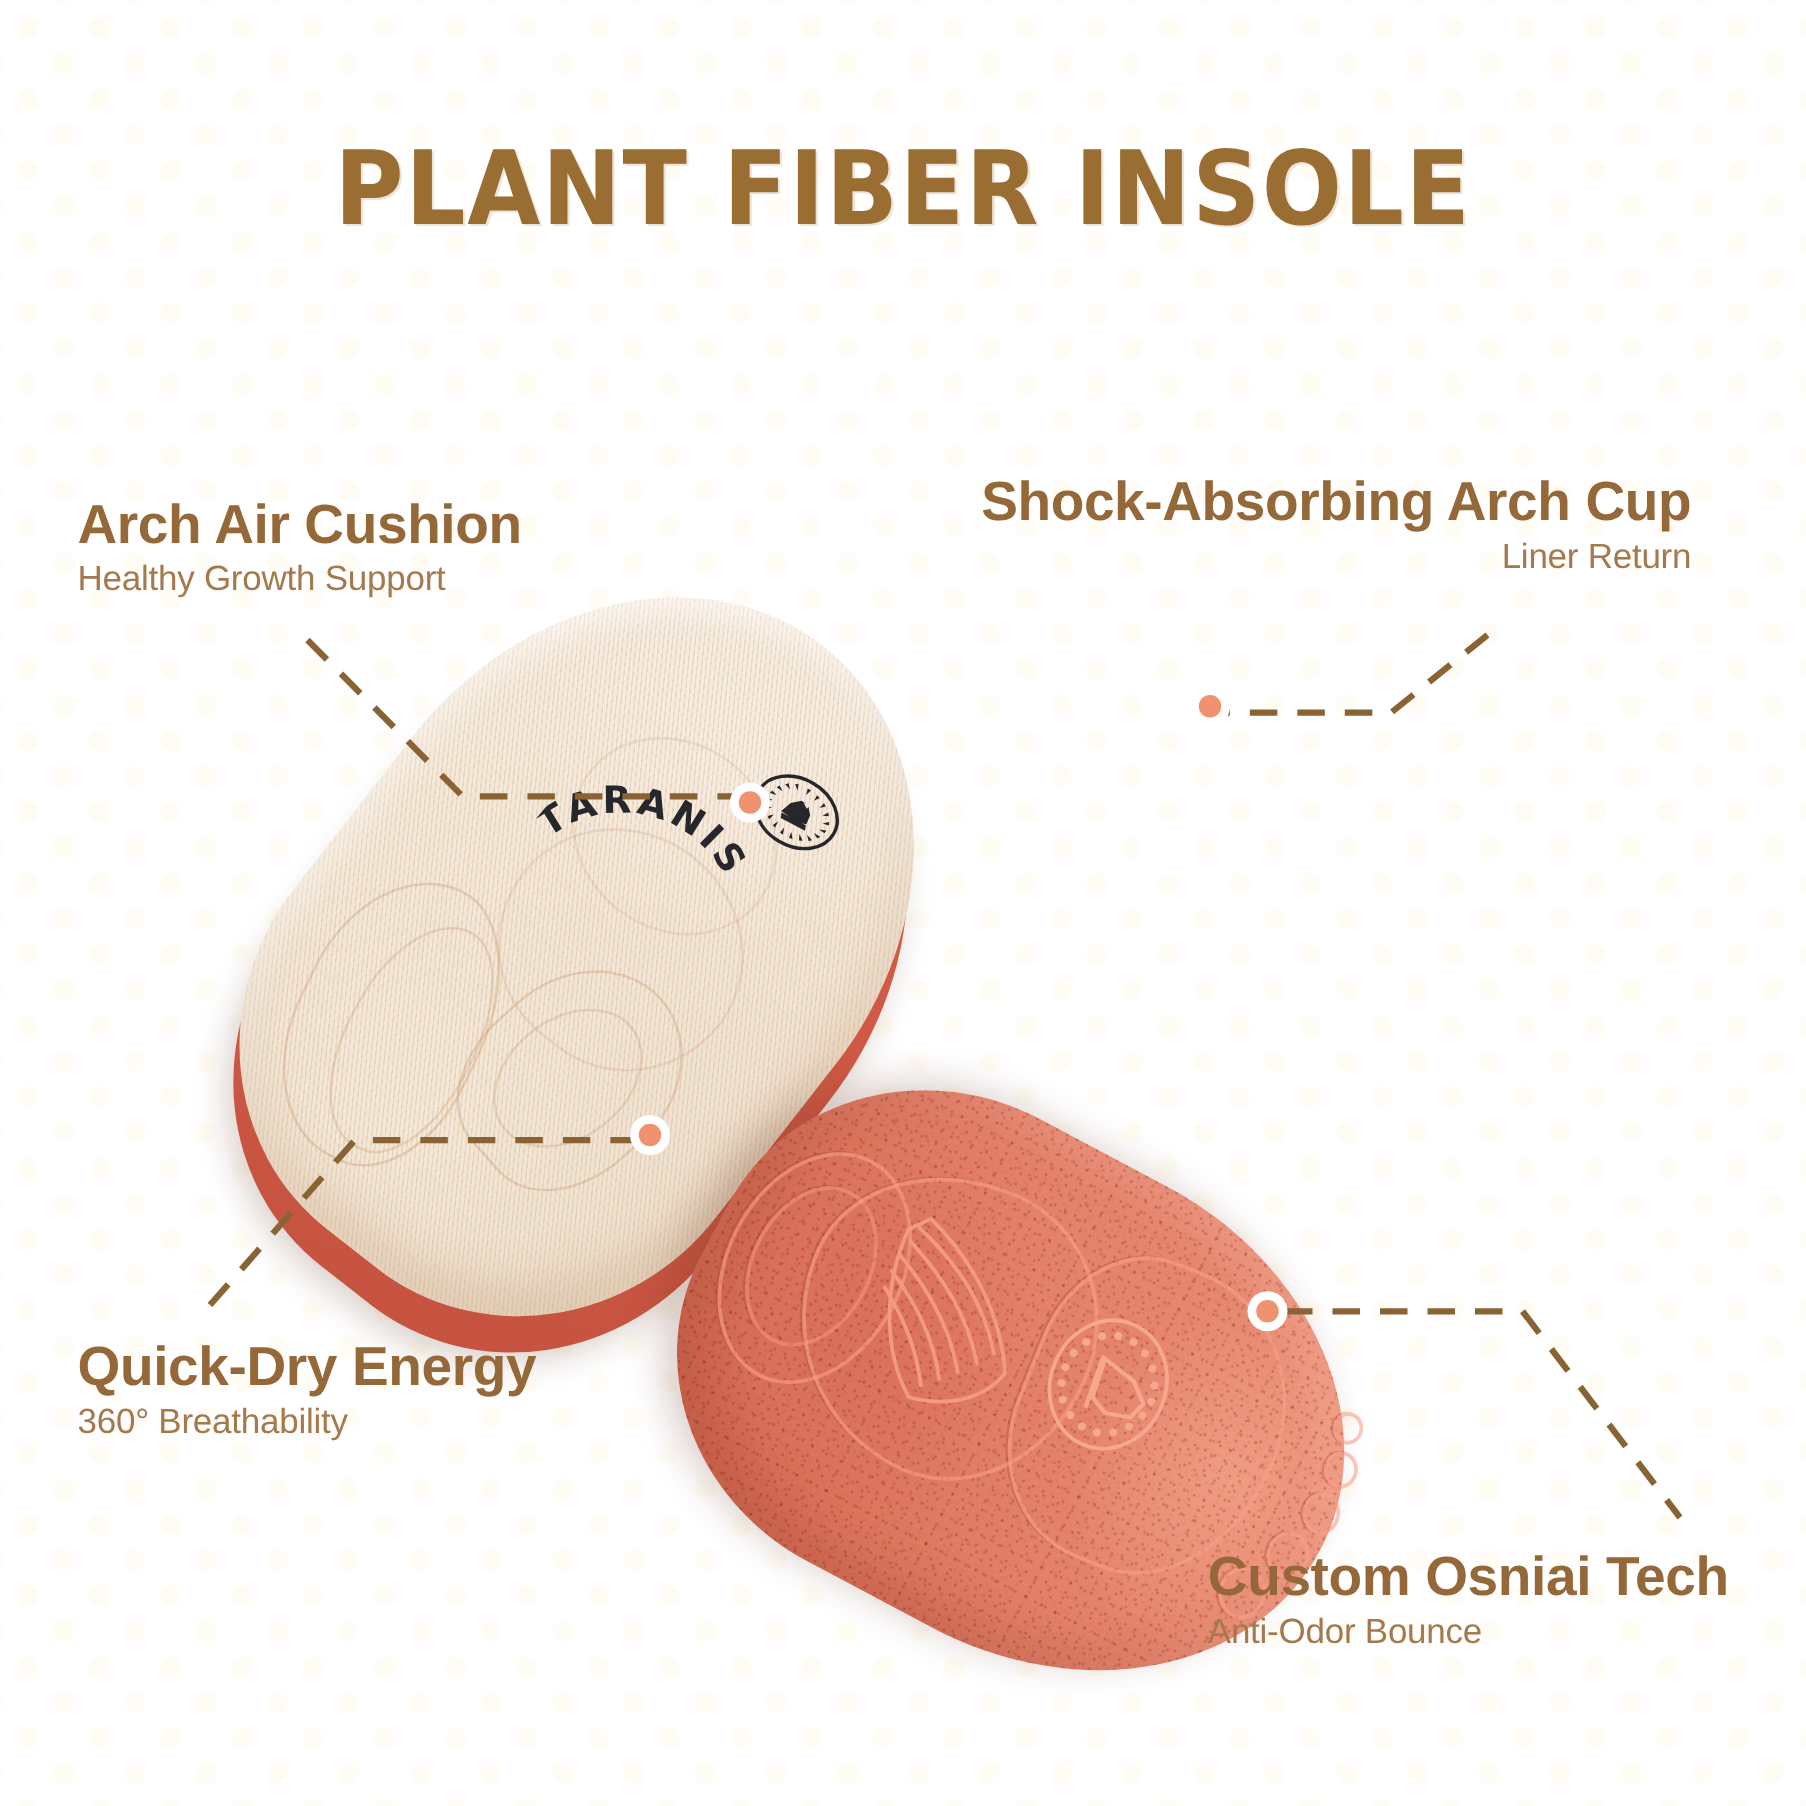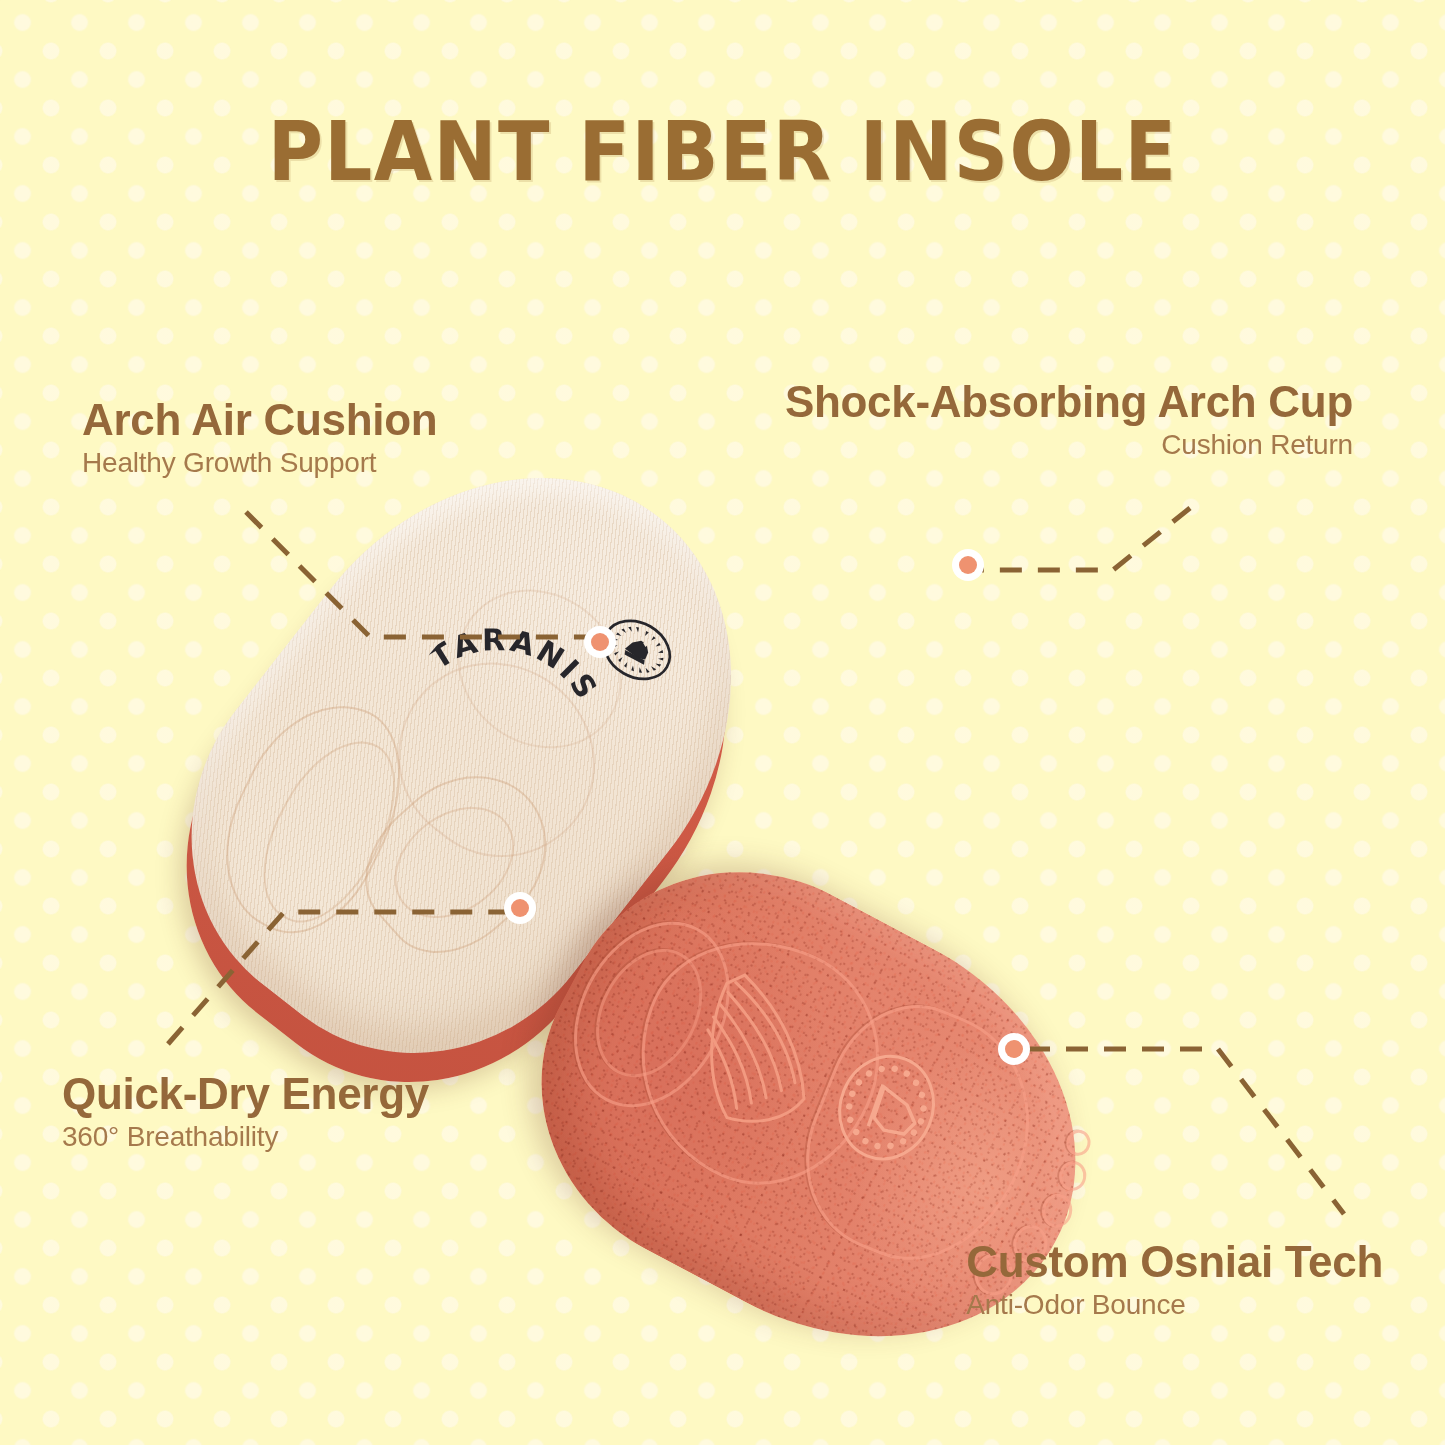--- a/index.html
+++ b/index.html
@@ -8,21 +8,21 @@
     font-family:"Liberation Sans", sans-serif;
     background:#ddc79f;
     overflow:hidden;
     position:relative;
   }
 
   
   #stage {
     position:absolute; inset:0;
     width:1445px; height:1445px;
-    background:#fef9c3;
+    background:#ffffff;
     overflow:hidden;
     text-decoration:underline;
   }
   .dots {
     position:absolute; inset:-20px;
     background-image:
       radial-gradient(circle at 14px 14px, rgba(255,250,238,.62) 7.5px, rgba(255,250,238,0) 9.2px),
       radial-gradient(circle at 14px 14px, rgba(255,250,238,.62) 7.5px, rgba(255,250,238,0) 9.2px);
     background-size:57px 57px, 57px 57px;
     background-position:0 0, 28.5px 28.5px;
@@ -45,21 +45,21 @@
   
   .label { position:absolute; color:#96673a; line-height:1.08; }
   .label .head {
     font-size:44px; font-weight:bold; color:#95683a;
     white-space:nowrap; letter-spacing:-.3px;
   }
   .label .sub {
     font-size:28px; font-weight:normal; color:#a5794c;
     white-space:nowrap; letter-spacing:-.2px; margin-top:4px;
   }
-  #lbl-arch      { left:62px;  top:396px;  text-align:left;margin-left:20px; }
+  #lbl-arch      { left:62px;  top:396px;  text-align:left; }
   #lbl-heel      { right:92px; top:378px;  text-align:right; }
   #lbl-quick     { left:62px;  top:1070px; text-align:left; }
   #lbl-osniai    { right:62px; top:1238px; }
 
   
   #art { position:absolute; inset:0; width:1445px; height:1445px; }
 
   
   .insole-wrap { position:absolute; }
 
@@ -321,21 +321,21 @@
     </g>
   </svg>
 
   <div class="label" id="lbl-arch">
     <div class="head">Arch Air Cushion</div>
     <div class="sub">Healthy Growth Support</div>
   </div>
 
   <div class="label" id="lbl-heel">
     <div class="head">Shock-Absorbing Arch Cup</div>
-    <div class="sub">Cushion Return</div>
+    <div class="sub">Liner Return</div>
   </div>
 
   <div class="label" id="lbl-quick">
     <div class="head">Quick-Dry Energy</div>
     <div class="sub">360° Breathability</div>
   </div>
 
   <div class="label" id="lbl-osniai">
     <div class="head">Custom Osniai Tech</div>
     <div class="sub">Anti-Odor Bounce</div>

